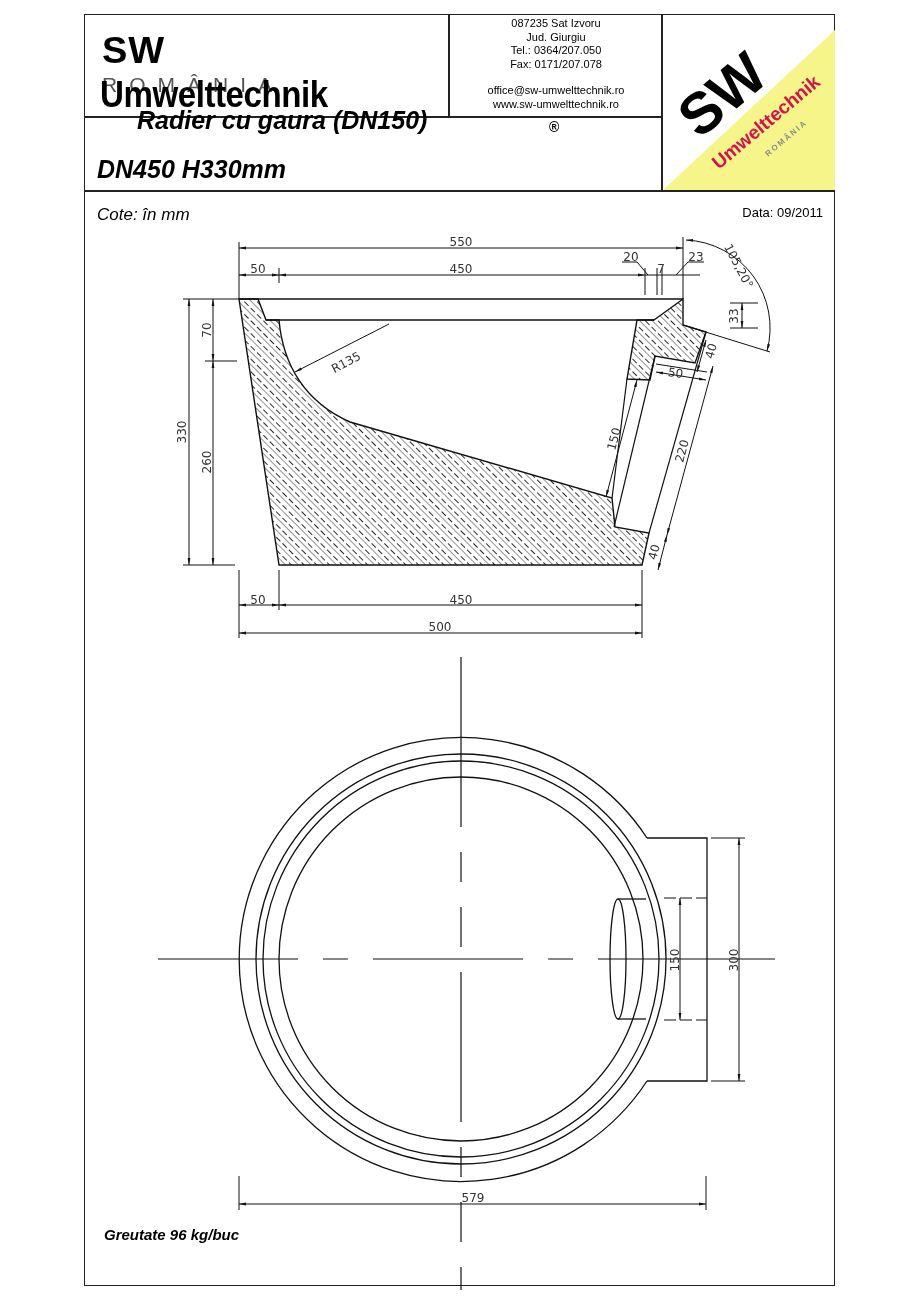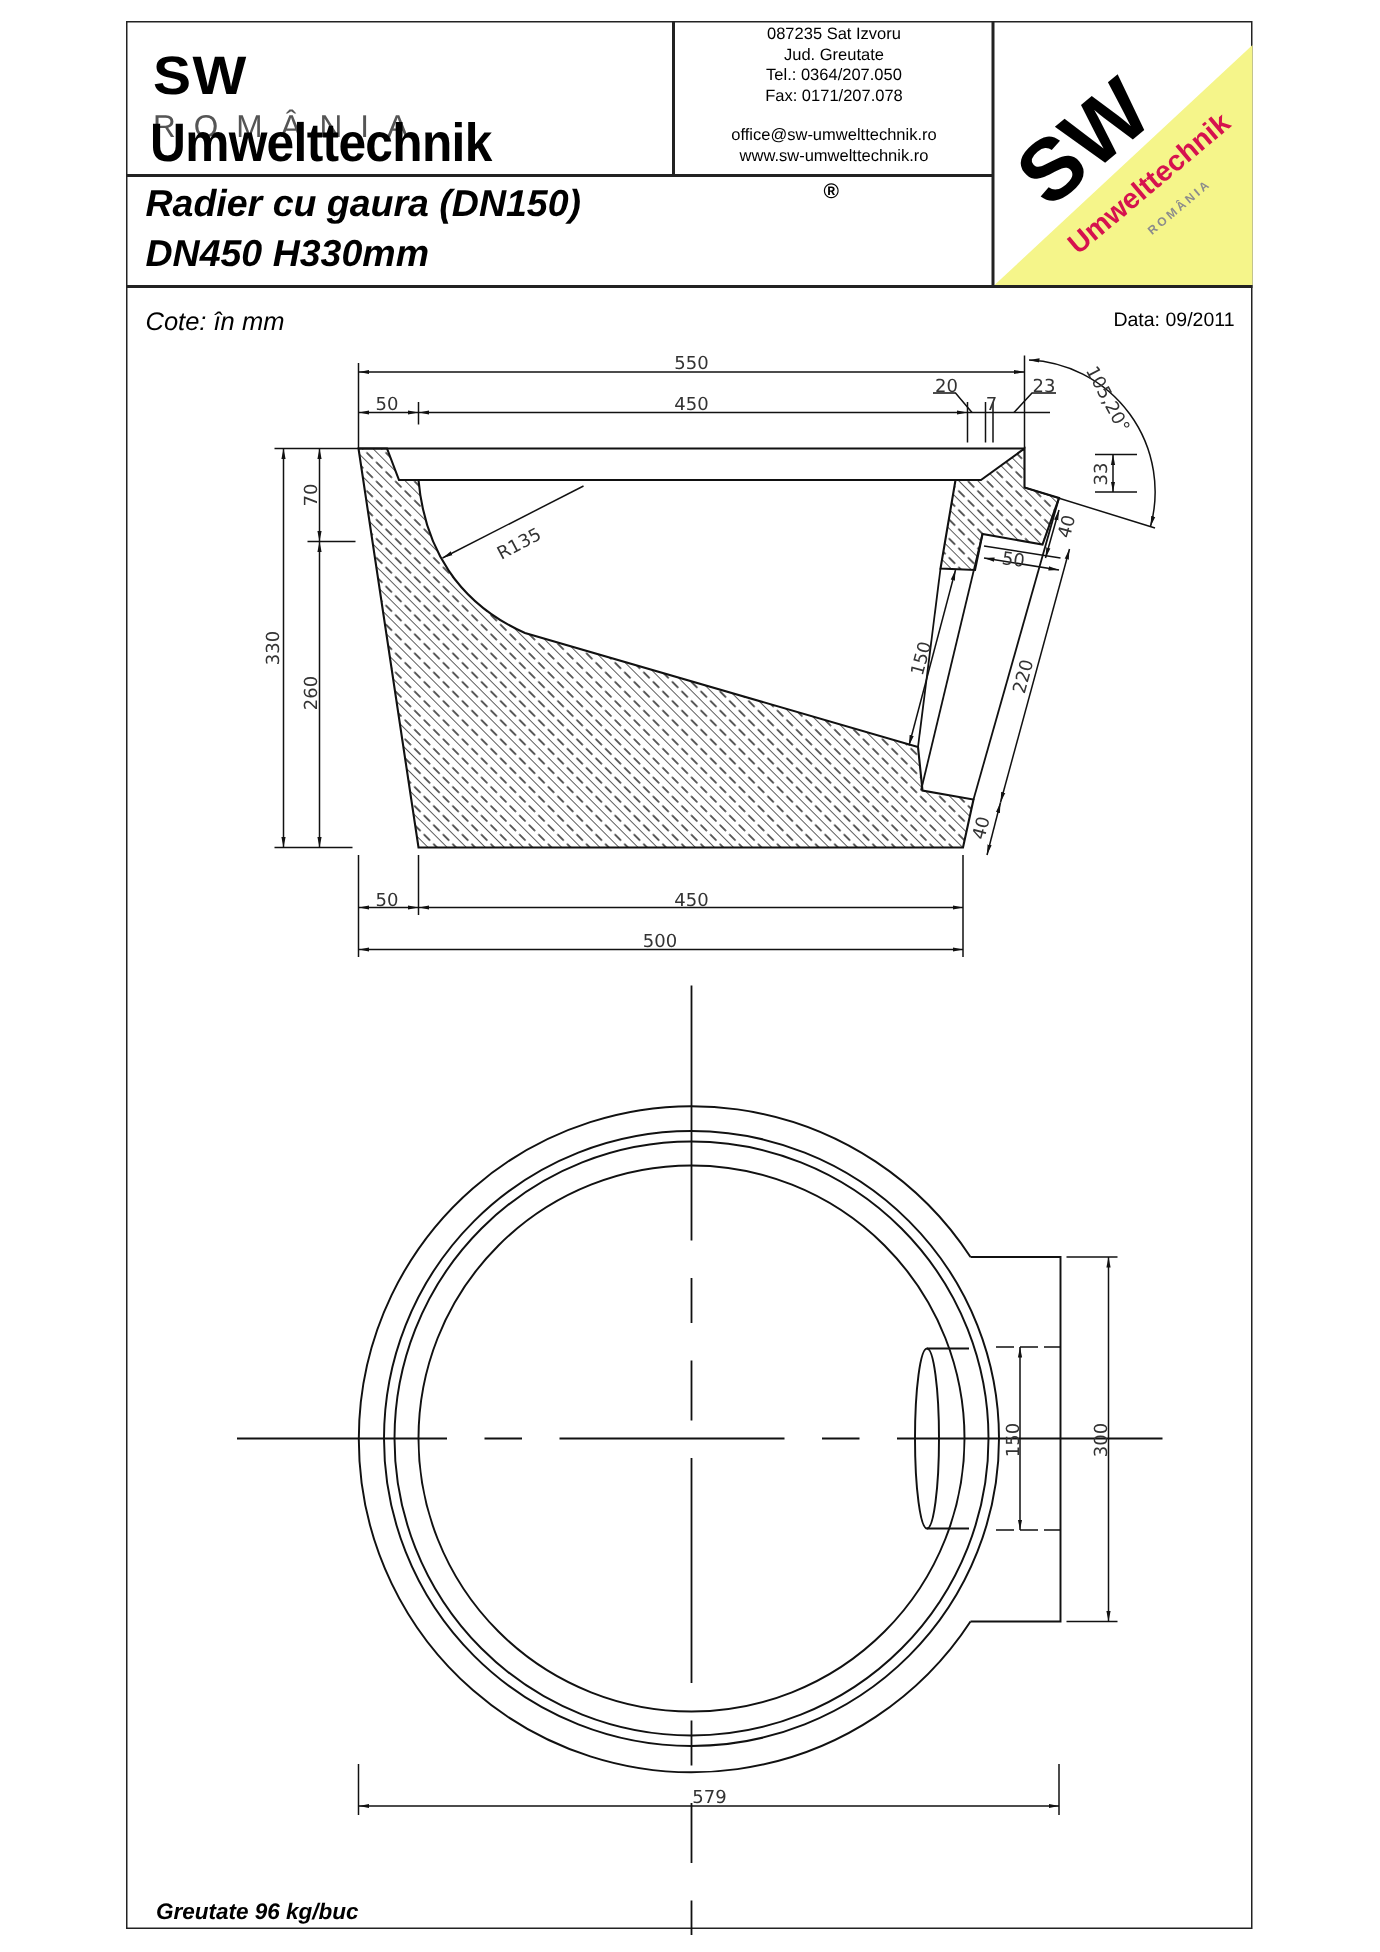--- a/index.html
+++ b/index.html
@@ -3,27 +3,27 @@
 <meta charset="utf-8">
 <style>
   html, body { margin:0; padding:0; background:#fff; }
   body { width:920px; height:1301px; position:relative; overflow:hidden; font-family:"Liberation Sans", sans-serif; }
   .sheet { position:absolute; left:84px; top:14px; width:751px; height:1272px; border:1.5px solid #222; box-sizing:border-box; }
   .hdr-line { position:absolute; background:#222; }
   .logo-sw { position:absolute; left:102px; top:30px; font-family:"Liberation Sans", sans-serif; font-weight:bold; font-size:38px; letter-spacing:1px; color:#000; transform:scaleY(0.95); }
   .logo-romania { position:absolute; left:102px; top:73px; font-size:21px; letter-spacing:12px; color:#555; font-weight:normal; }
   .logo-umwelt { position:absolute; left:100px; top:74px; font-weight:bold; font-size:36px; color:#000; letter-spacing:-0.5px; transform:scaleX(0.92); transform-origin:left; }
   .title1, .title2 { position:absolute; left:97px; font-style:italic; font-weight:bold; font-size:25px; color:#000; }
-  .title1 { top:122px; } .title2 { top:155px; }
+  .title1 { top:106px;margin-left:40px; } .title2 { top:155px; }
   .contact { position:absolute; left:449px; top:17px; width:214px; text-align:center; font-size:11px; line-height:13.5px; color:#000; }
   .contact .gap { height:13px; }
   .reg { position:absolute; left:549px; top:119px; font-size:14px; font-weight:bold; }
   .cote { position:absolute; left:97px; top:205px; font-size:17px; font-style:italic; }
   .data { position:absolute; right:97px; top:205px; font-size:13px; }
-  .weight { position:absolute; left:104px; top:1226px; font-size:15px; font-style:italic; font-weight:bold;margin-top:40px; }
+  .weight { position:absolute; left:104px; top:1226px; font-size:15px; font-style:italic; font-weight:bold; }
   svg { position:absolute; left:0; top:0; }
   .dim { font-family:"DejaVu Sans", sans-serif; font-size:12px; fill:#333; }
 </style>
 </head>
 <body>
 
 <div class="sheet"></div>
 
 <div class="hdr-line" style="left:84px;top:190px;width:751px;height:1.5px;"></div>
 <div class="hdr-line" style="left:84px;top:116px;width:578px;height:1.5px;"></div>
@@ -32,21 +32,21 @@
 
 <div class="logo-sw">SW</div>
 <div class="logo-romania">ROMÂNIA</div>
 <div class="logo-umwelt">Umwelttechnik</div>
 
 <div class="title1">Radier cu gaura (DN150)</div>
 <div class="title2">DN450 H330mm</div>
 
 <div class="contact">
   <div>087235 Sat Izvoru</div>
-  <div>Jud. Greutate</div>
+  <div>Jud. Giurgiu</div>
   <div>Tel.: 0364/207.050</div>
   <div>Fax: 0171/207.078</div>
   <div class="gap"></div>
   <div>office@sw-umwelttechnik.ro</div>
   <div>www.sw-umwelttechnik.ro</div>
 </div>
 <div class="reg">®</div>
 
 <svg width="920" height="1301" viewBox="0 0 920 1301" style="pointer-events:none">
   <polygon points="835,30 835,190 663,190" fill="#f5f58a"></polygon>

